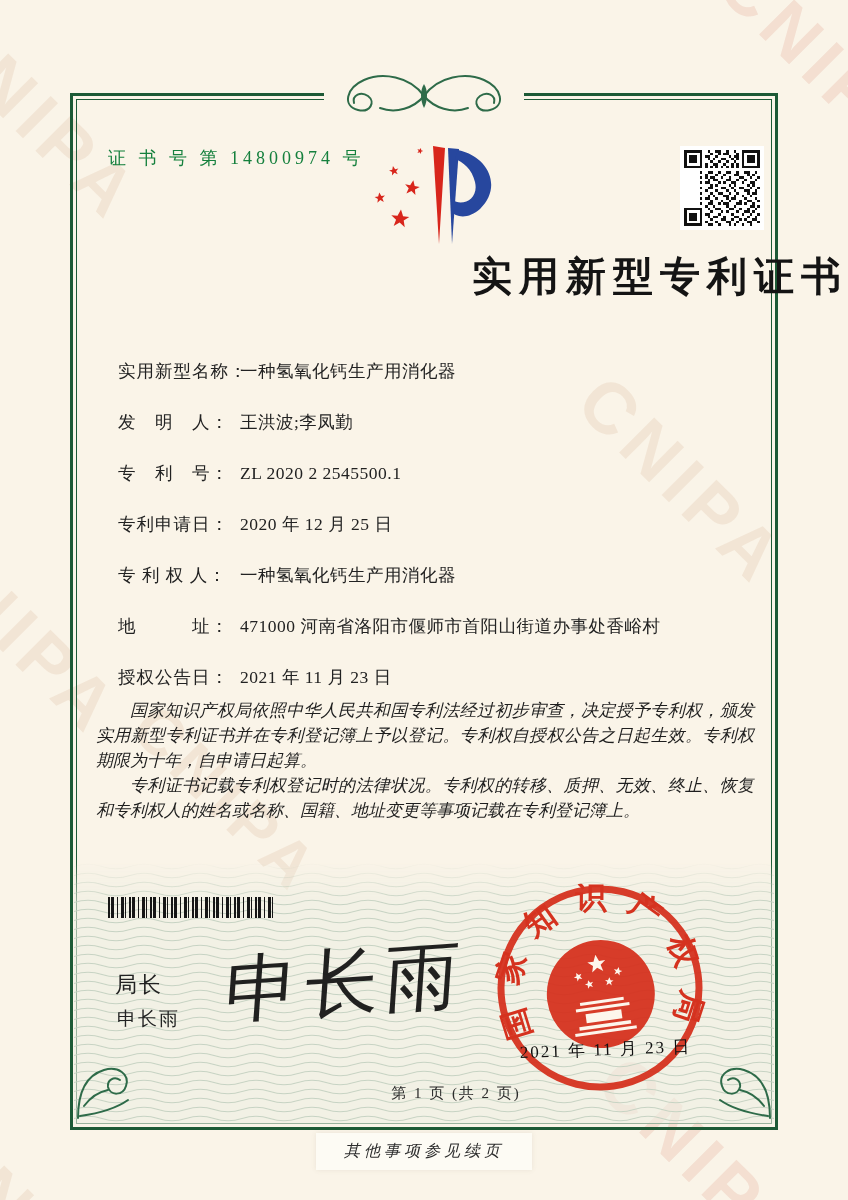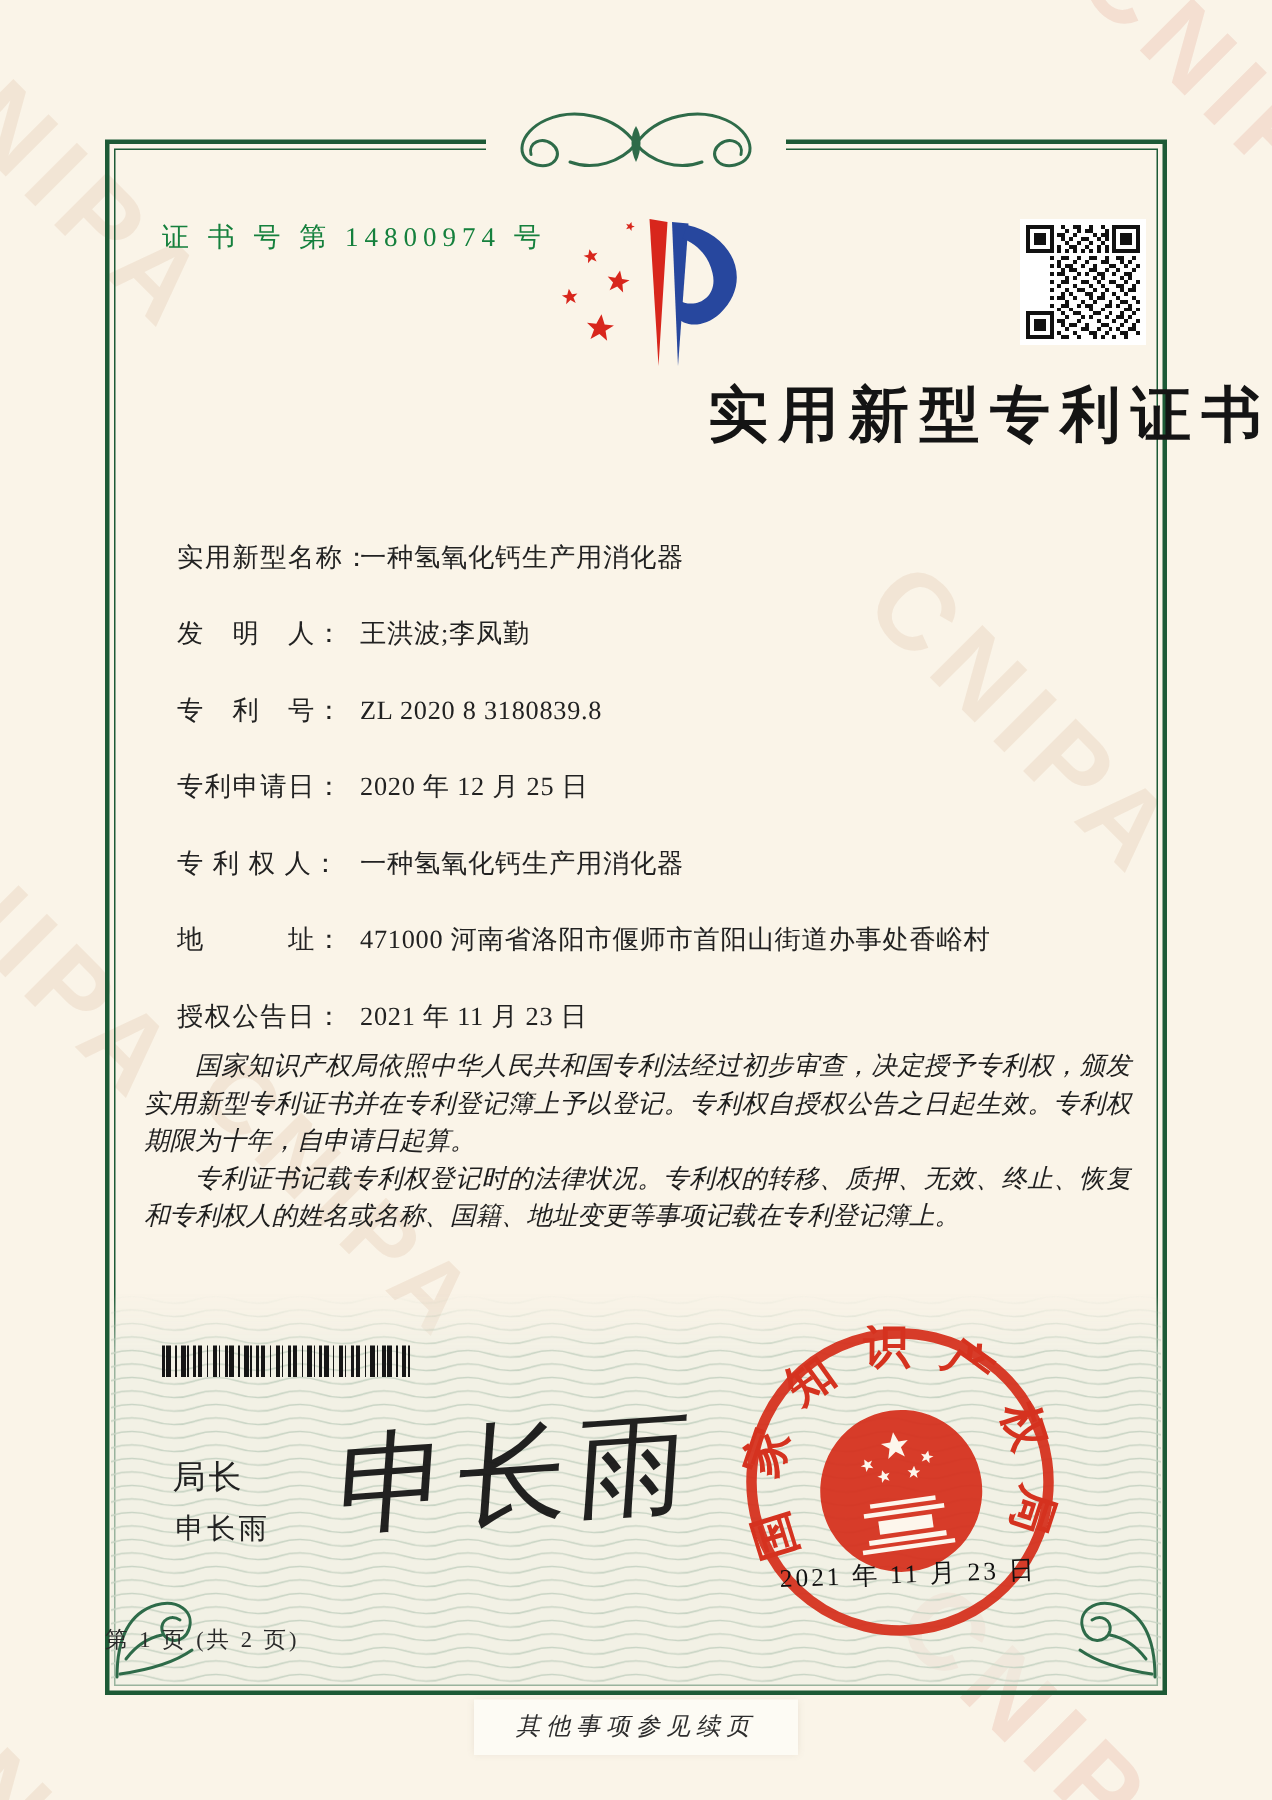--- a/index.html
+++ b/index.html
@@ -70,21 +70,21 @@
     font-size:74px;color:#101010;letter-spacing:6px;
     transform:rotate(-4deg) skewX(-8deg);opacity:.92;
   }
   .seal{position:absolute;left:494px;top:882px;z-index:3;transform:rotate(-8deg);}
   .seal-date{
     position:absolute;left:503px;top:1038px;width:205px;z-index:4;
     font-size:17px;letter-spacing:2px;color:#111;text-align:center;transform:rotate(-2deg);
   }
   .page-num{
     position:absolute;left:70px;top:1084px;width:772px;z-index:3;
-    text-align:left;font-size:15px;letter-spacing:2px;color:#2a2a2a;
+    text-align:center;font-size:15px;letter-spacing:2px;color:#2a2a2a;
   }
   .footer-note-wrap{position:absolute;left:0;top:1133px;width:848px;z-index:2;display:flex;justify-content:center;}
   .footer-note{
     background:#fdfbf4;padding:8px 28px;font-size:16px;letter-spacing:4px;
     font-style:italic;color:#2d2d2d;box-shadow:0 0 5px rgba(120,110,90,.12);
   }
 </style>
 </head>
 <body>
 
@@ -190,21 +190,21 @@
   <div class="row">
     <span class="label">实用新型名称：</span>
     <span class="value">一种氢氧化钙生产用消化器</span>
   </div>
   <div class="row">
     <span class="label">发　明　人：</span>
     <span class="value">王洪波;李凤勤</span>
   </div>
   <div class="row">
     <span class="label">专　利　号：</span>
-    <span class="value">ZL 2020 8 3180839.8</span>
+    <span class="value">ZL 2020 2 2545500.1</span>
   </div>
   <div class="row">
     <span class="label">专利申请日：</span>
     <span class="value">2020 年 12 月 25 日</span>
   </div>
   <div class="row">
     <span class="label">专 利 权 人：</span>
     <span class="value">一种氢氧化钙生产用消化器</span>
   </div>
   <div class="row">

